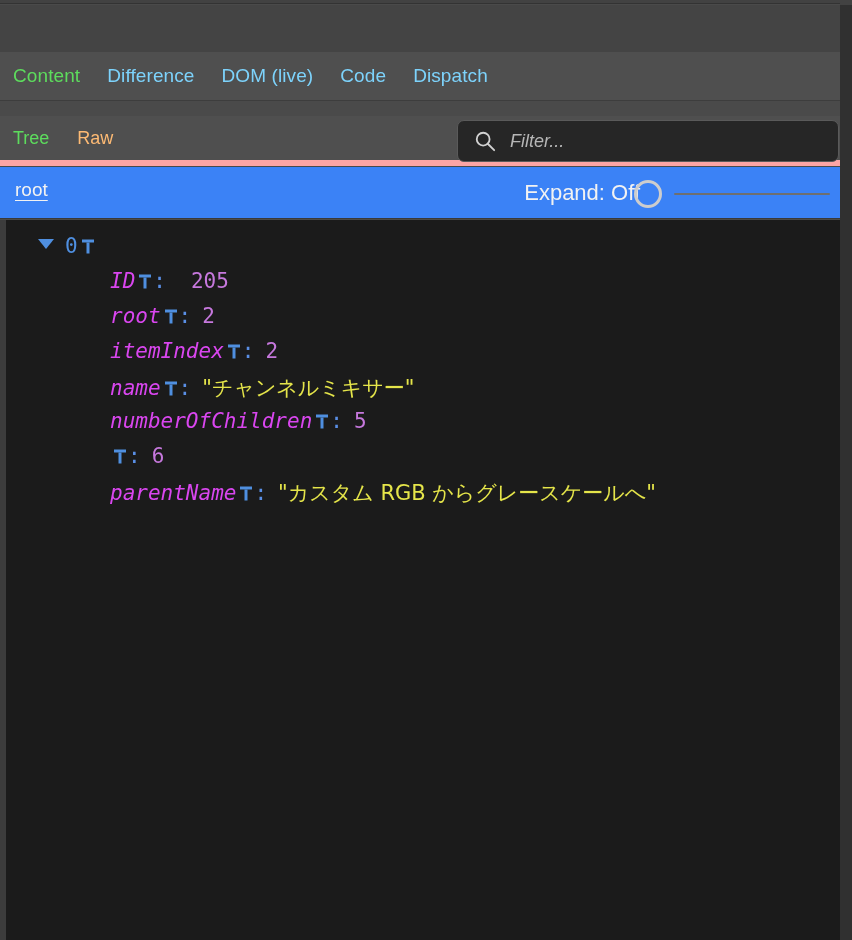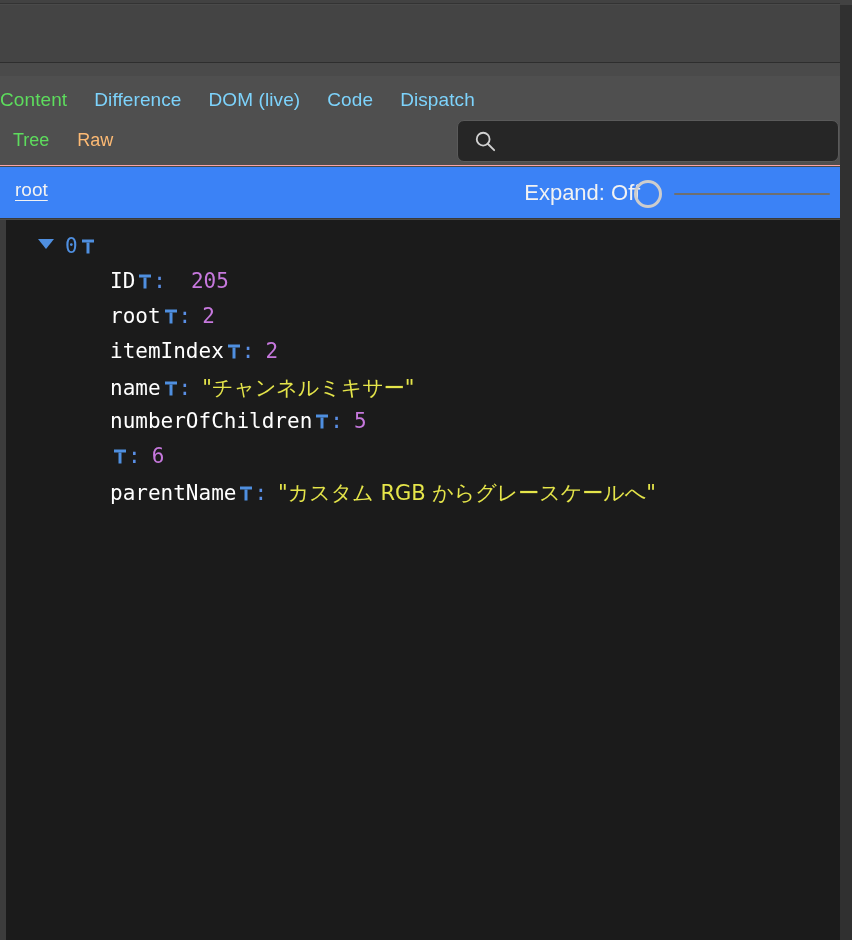--- a/index.html
+++ b/index.html
@@ -31,25 +31,26 @@
     position: absolute;
     left: 0; top: 5px;
     width: 852px; height: 58px;
     background: #444444;
     border-bottom: 1px solid #2e2e2e;
   }
 
   
   .tabbar {
     position: absolute;
-    left: 0; top: 76px;
+    left: 0; top: 52px;
     width: 852px; height: 49px;
     background: #4f4f4f;
     display: flex;
     align-items: center;
+    padding-left: 13px;
     border-bottom: 1px solid #3d3d3d;
   }
   .tab {
     font-size: 19px;
     color: #7dd3fc;
     margin-right: 27px;
     white-space: nowrap;
     cursor: pointer;
     letter-spacing: 0.1px;
   }
@@ -57,21 +58,21 @@
 
   
   .subbar {
     position: absolute;
     left: 0; top: 116px;
     width: 852px; height: 50px;
     background: #4f4f4f;
     display: flex;
     align-items: center;
     padding-left: 13px;
-    border-bottom: 1px solid #fca5a5;
+    border-bottom: 6px solid #fca5a5;
   }
   .subtab {
     font-size: 18px;
     color: #fdba74;
     margin-right: 28px;
     white-space: nowrap;
     cursor: pointer;
   }
   .subtab.active { color: #5ddc5d; }
 
@@ -190,21 +191,21 @@
     border-left: 8px solid transparent;
     border-right: 8px solid transparent;
     border-top: 10px solid #4f8fe0;
     margin-right: 11px;
     position: relative;
     top: -4px;
     cursor: pointer;
     flex: 0 0 auto;
   }
   .node-index { color: #4f8fe0; }
-  .key { color: #ffffff; }
+  .key { color: #d946ef; font-style: italic; }
   .pin {
     display: inline-block;
     width: 14px; height: 17px;
     margin: 0 1px 0 3px;
     position: relative;
     top: 2px;
     flex: 0 0 auto;
     cursor: pointer;
   }
   .punct { color: #5a8fe6; }
@@ -232,20 +233,21 @@
   <div class="subbar">
     <div class="subtab active">Tree</div>
     <div class="subtab">Raw</div>
   </div>
 
   <div class="filter-wrap">
     <svg class="search-icon" viewBox="0 0 24 24">
       <circle cx="10" cy="10" r="7" fill="none" stroke="#d2d2d2" stroke-width="2"></circle>
       <line x1="15" y1="15" x2="22" y2="22" stroke="#d2d2d2" stroke-width="2" stroke-linecap="round"></line>
     </svg>
+    <input class="filter-input" type="text" placeholder="Filter..." style="">
   </div>
 
   <div class="crumbbar">
     <div class="crumb">root</div>
     <div class="expand-label">Expand: Off</div>
   </div>
   <div class="slider">
     <div class="slider-track"></div>
     <div class="slider-knob"></div>
   </div>

